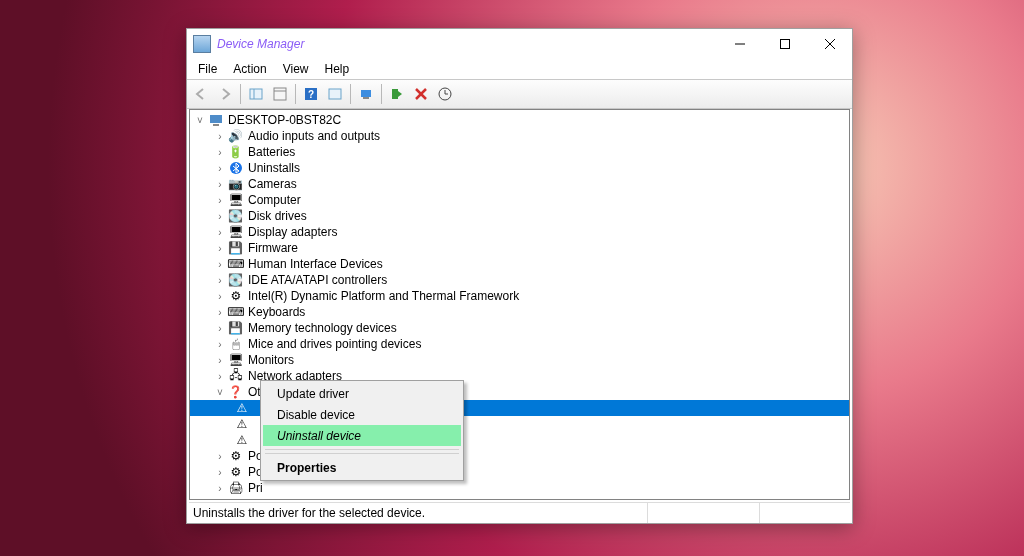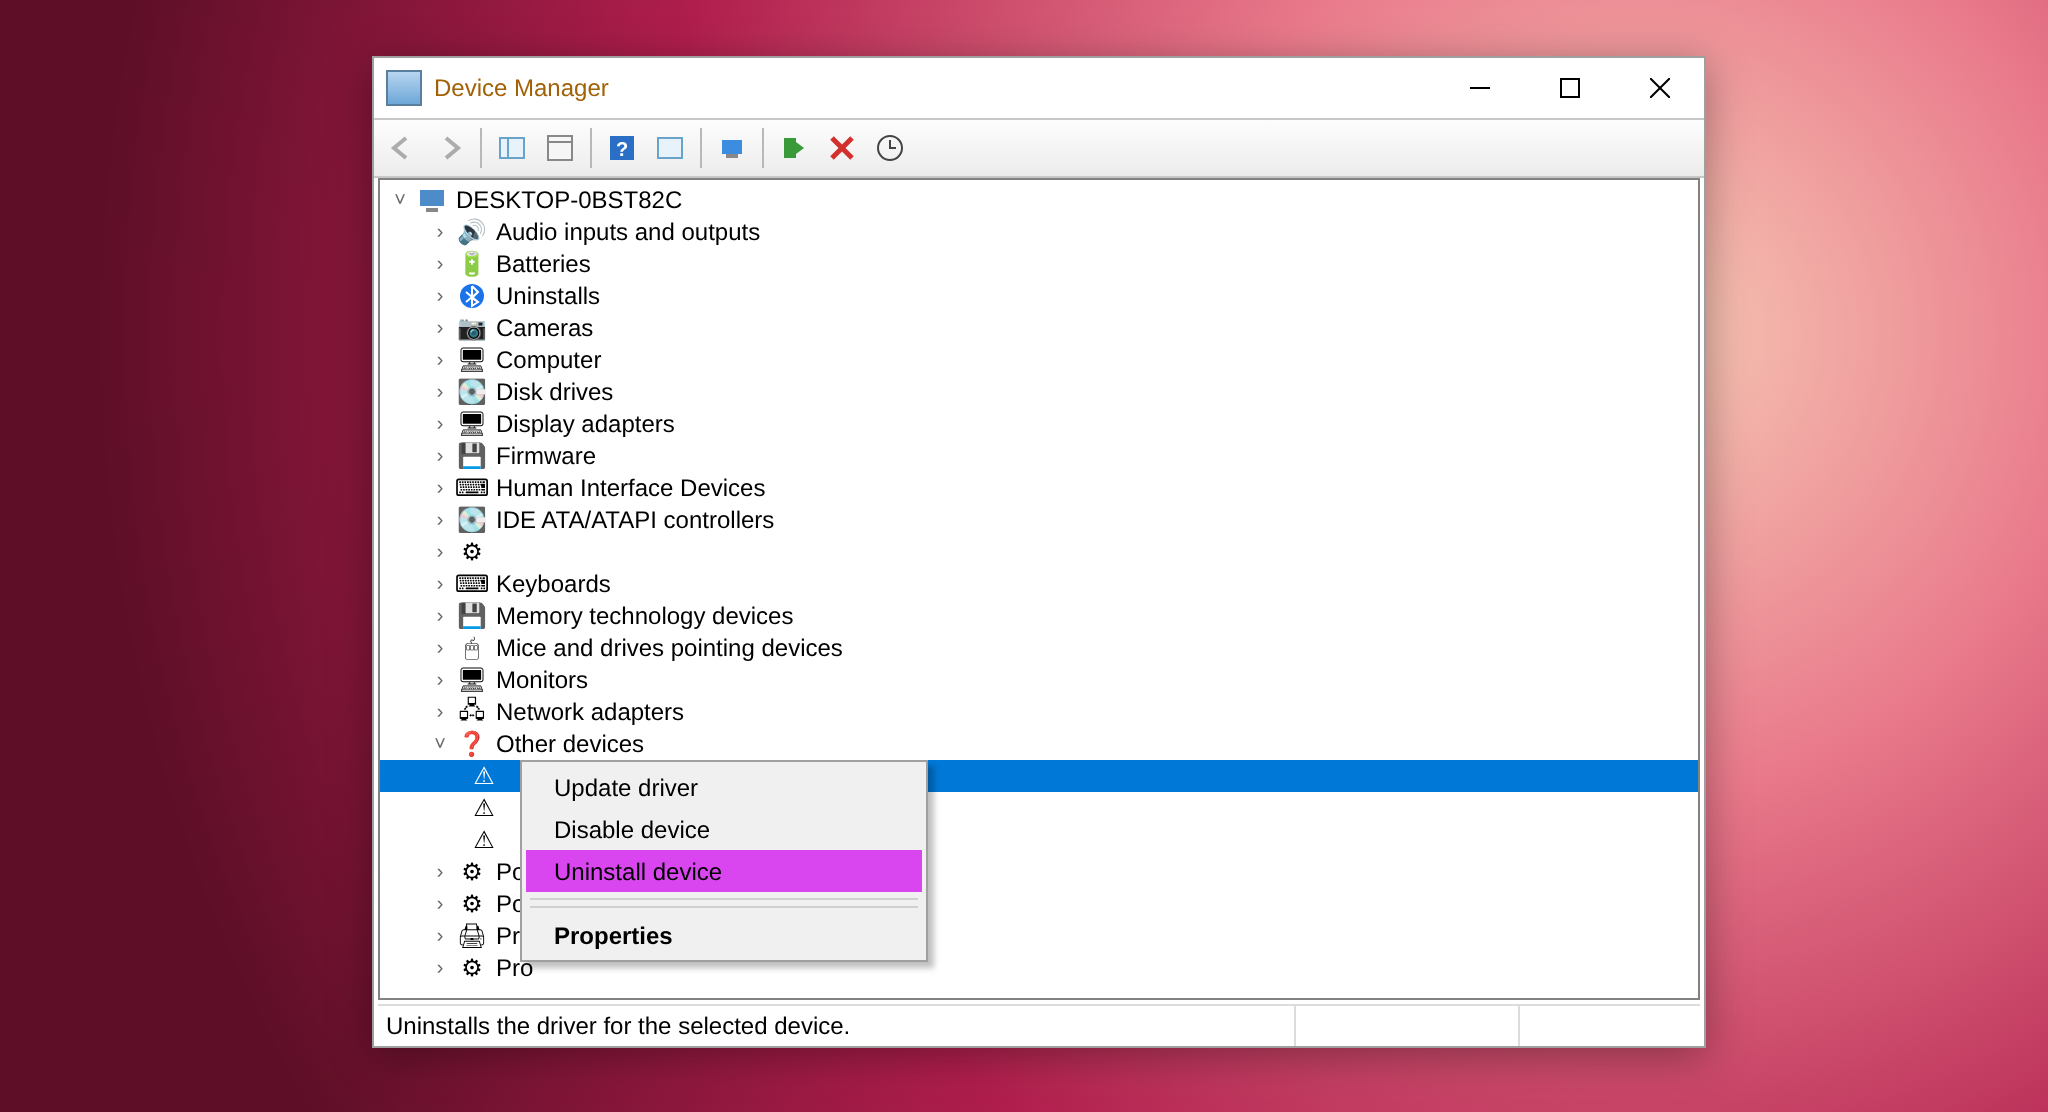--- a/index.html
+++ b/index.html
@@ -40,21 +40,22 @@
   .titlebar .app-icon {
     width: 16px;
     height: 16px;
     margin-right: 6px;
     background: linear-gradient(#b7d5f0, #6ea7d8);
     border: 1px solid #5a7ea0;
   }
   .titlebar .title-text {
     flex: 1;
     font-size: 12px;
-    color: #a16207;
+    color: #8b5cf6;
+    font-style: italic;
   }
   .winbtns {
     display: flex;
     height: 100%;
   }
   .winbtn {
     width: 45px;
     display: flex;
     align-items: center;
     justify-content: center;
@@ -163,21 +164,22 @@
     box-shadow: 3px 3px 3px rgba(0,0,0,0.25);
     padding: 2px;
   }
   .ctxitem {
     height: 21px;
     display: flex;
     align-items: center;
     padding-left: 14px;
   }
   .ctxitem.hi {
-    background: #d946ef;
+    background: #86efac;
+    font-style: italic;
   }
   .ctxitem.bold { font-weight: 600; }
   .ctxsep {
     height: 1px;
     background: #d0d0d0;
     margin: 3px 2px;
   }
   .status {
     height: 20px;
     border-top: 1px solid #dcdcdc;
@@ -217,20 +219,26 @@
         </div>
         <div class="winbtn">
           <svg width="10" height="10">
               <line x1="0" y1="0" x2="10" y2="10" stroke="#000"></line>
               <line x1="10" y1="0" x2="0" y2="10" stroke="#000"></line>
             </svg>
         </div>
       </div>
     </div>
 
+    <div class="menubar">
+      <span class="item">File</span>
+      <span class="item">Action</span>
+      <span class="item">View</span>
+      <span class="item">Help</span>
+    </div>
 
     <div class="toolbar">
       <div class="tb-btn disabled">
           <svg width="14" height="14">
             <path d="M9 2 L3 7 L9 12" stroke="#555" fill="none" stroke-width="2"></path>
           </svg>
         </div>
       <div class="tb-btn disabled">
           <svg width="14" height="14">
             <path d="M5 2 L11 7 L5 12" stroke="#555" fill="none" stroke-width="2"></path>
@@ -354,20 +362,21 @@
             <span>Human Interface Devices</span>
           </div>
         <div class="row indent2">
             <span class="twisty">›</span>
             <span class="nicon">💽</span>
             <span>IDE ATA/ATAPI controllers</span>
           </div>
         <div class="row indent2">
             <span class="twisty">›</span>
             <span class="nicon">⚙</span>
+            <span>Intel(R) Dynamic Platform and Thermal Framework</span>
           </div>
         <div class="row indent2">
             <span class="twisty">›</span>
             <span class="nicon">⌨</span>
             <span>Keyboards</span>
           </div>
         <div class="row indent2">
             <span class="twisty">›</span>
             <span class="nicon">💾</span>
             <span>Memory technology devices</span>

